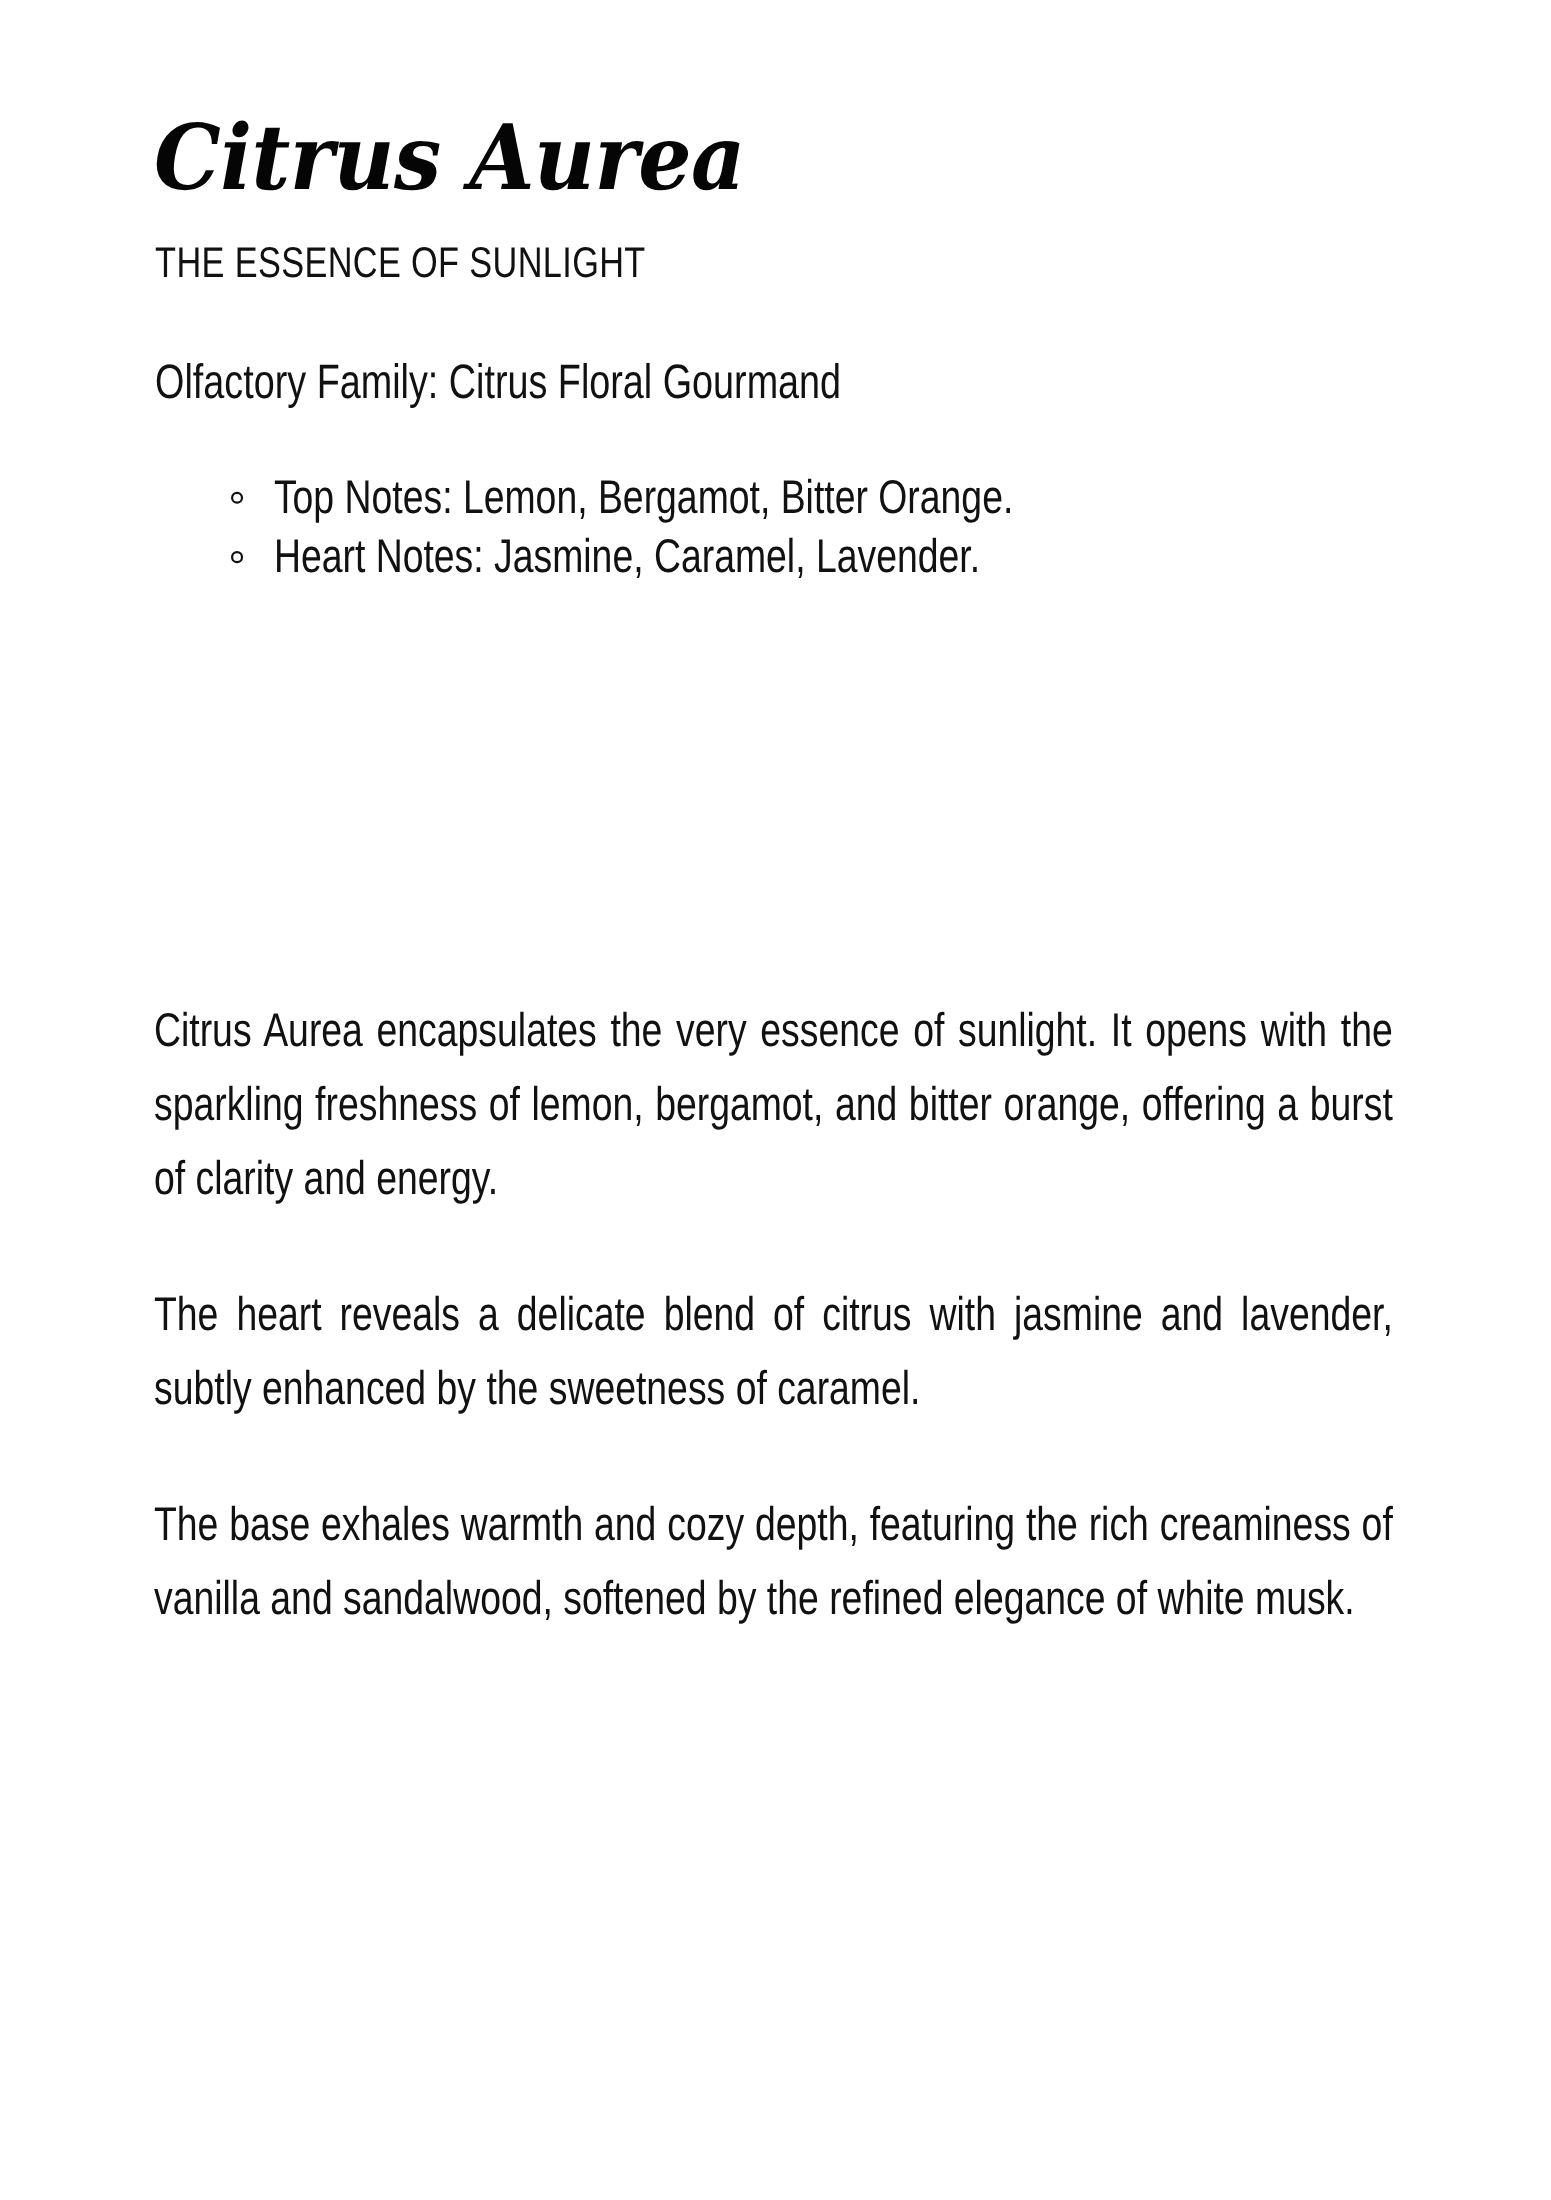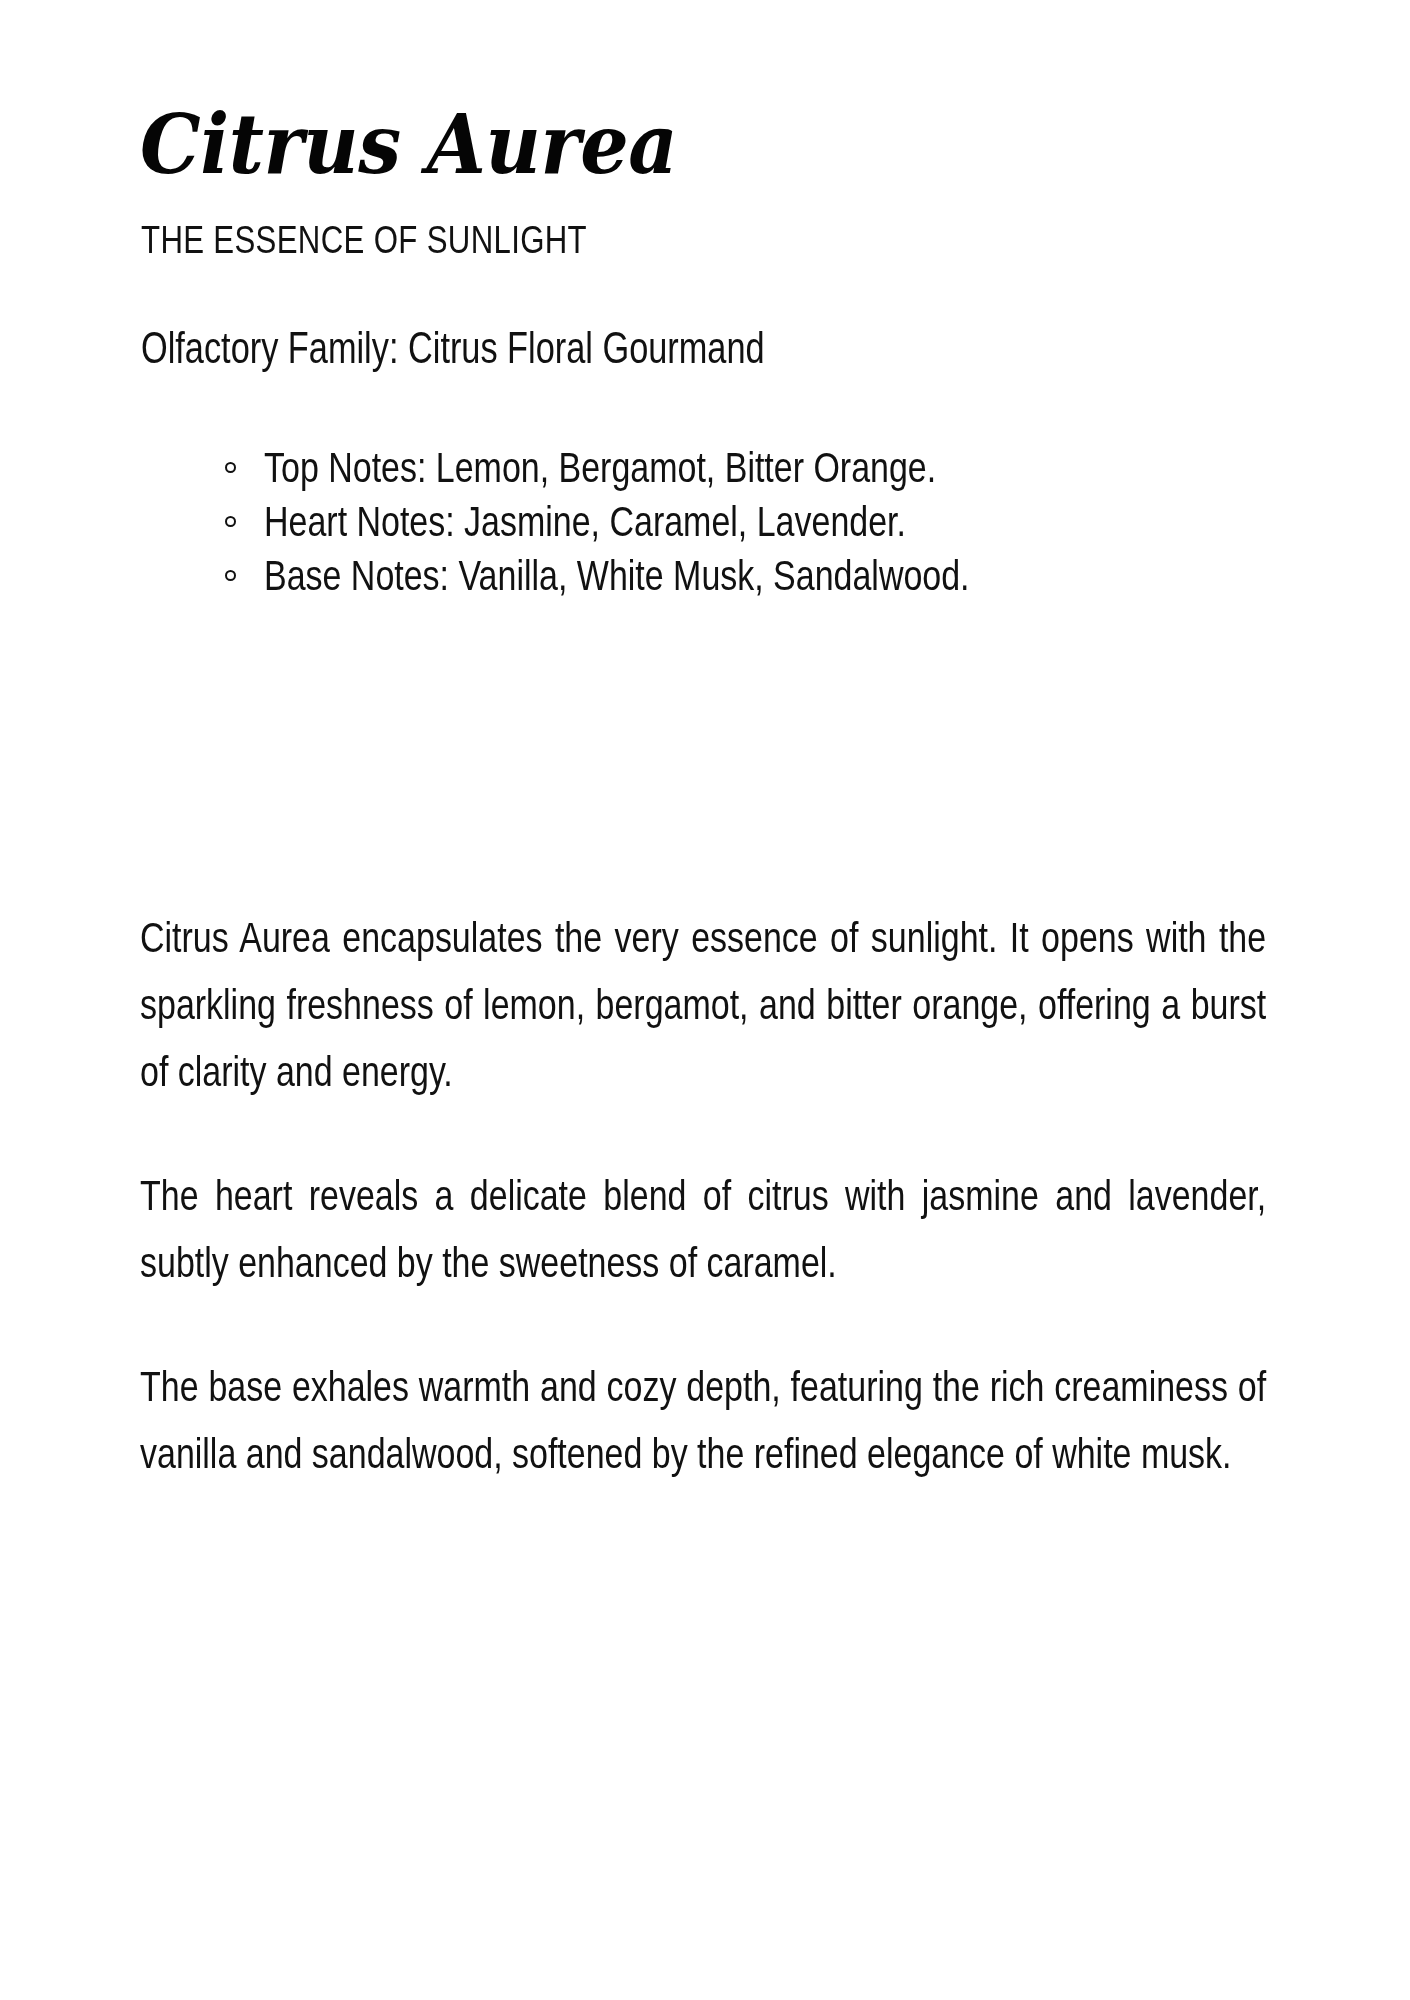--- a/index.html
+++ b/index.html
@@ -84,21 +84,21 @@
     transform-origin: left center;
     white-space: nowrap;
   }
 
   
   .notes-list {
     position: absolute;
     left: 0;
     top: 424px;
     width: 1110px;
-    margin: 16px;
+    margin: 1px;
     padding: 0;
     list-style: none;
   }
   .notes-item {
     position: relative;
     padding-left: 108px;
     margin: 0 0 0 0;
     min-height: 54px;
   }
   .notes-bullet {
@@ -175,24 +175,20 @@
 
     <ul class="notes-list">
       <li class="notes-item">
         <span class="notes-bullet"></span>
         <span class="notes-text">Top Notes: Lemon, Bergamot, Bitter Orange.</span>
       </li>
       <li class="notes-item">
         <span class="notes-bullet"></span>
         <span class="notes-text">Heart Notes: Jasmine, Caramel, Lavender.</span>
       </li>
-      <li class="notes-item">
-        <span class="notes-bullet"></span>
-        <span class="notes-text">Base Notes: Vanilla, White Musk, Sandalwood.</span>
-      </li>
     </ul>
 
     <div class="body-block">
       <p class="body-para">Citrus Aurea encapsulates the very essence of sunlight. It opens with the sparkling freshness of lemon, bergamot, and bitter orange, offering a burst of clarity and energy.</p>
       <p class="body-para">The heart reveals a delicate blend of citrus with jasmine and lavender, subtly enhanced by the sweetness of caramel.</p>
       <p class="body-para">The base exhales warmth and cozy depth, featuring the rich creaminess of vanilla and sandalwood, softened by the refined elegance of white musk.</p>
     </div>
 
   </div>
 </div>

